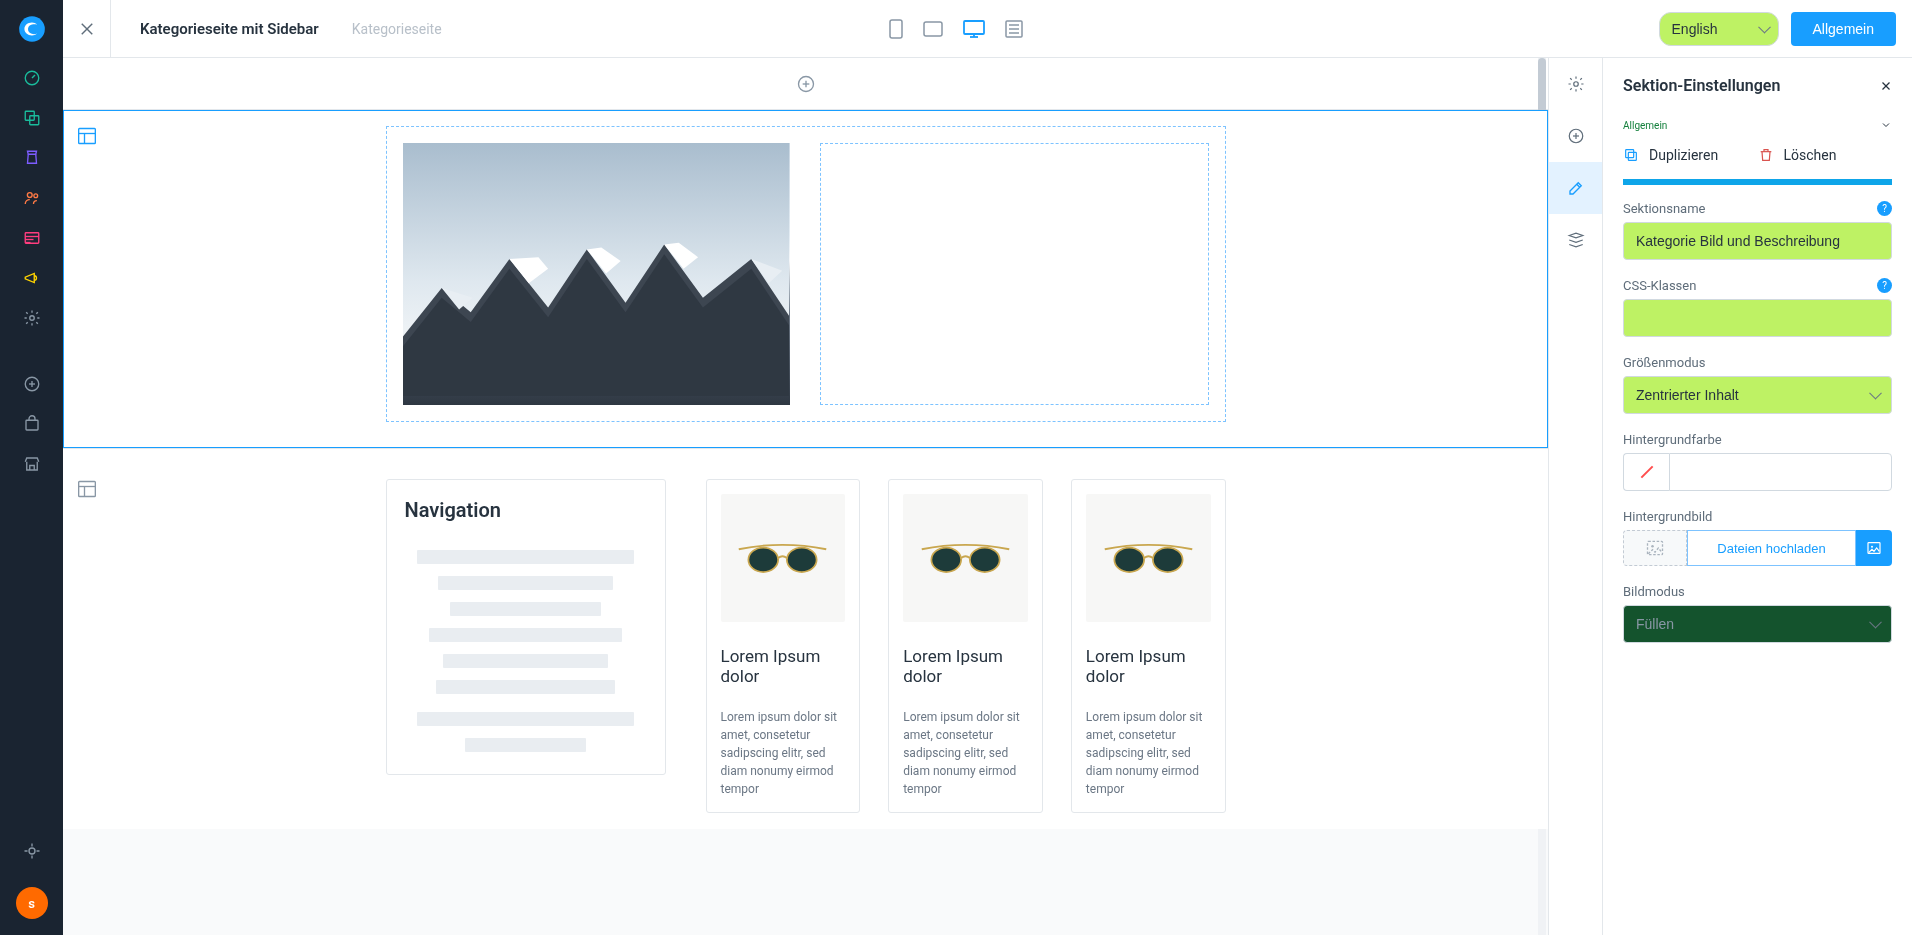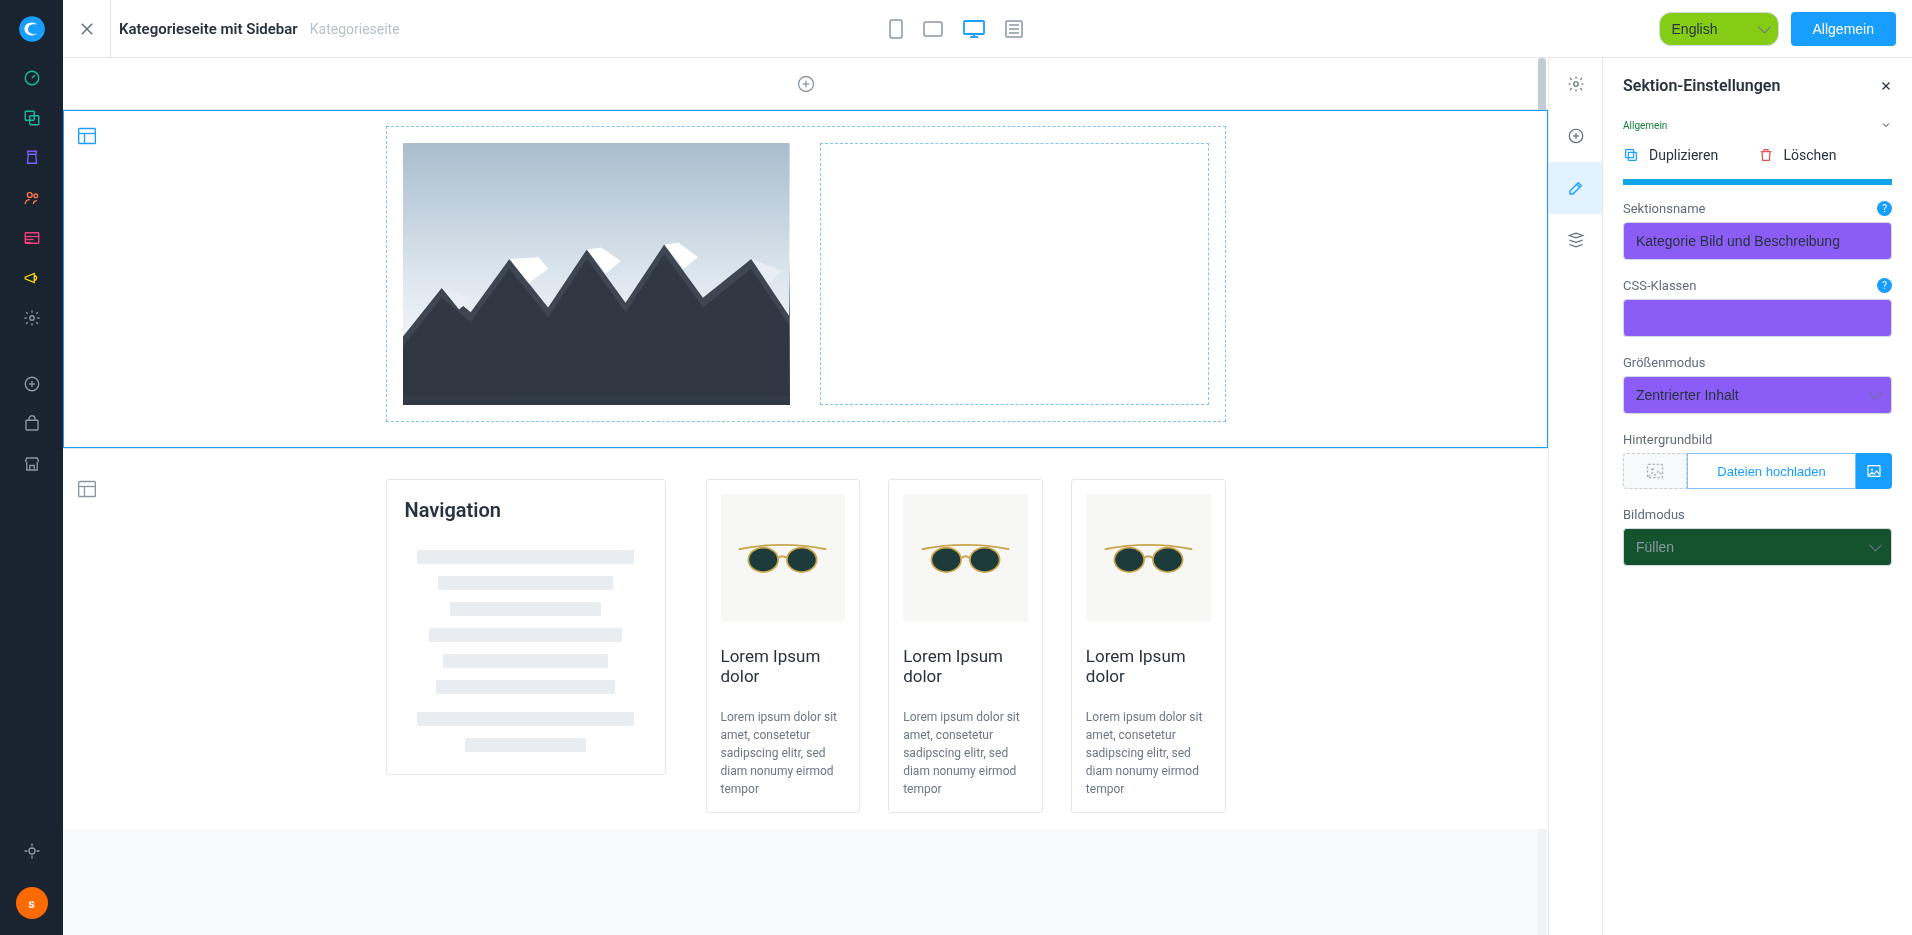--- a/index.html
+++ b/index.html
@@ -3,41 +3,41 @@
 <meta charset="utf-8">
 <style>
 * { box-sizing: border-box; margin: 0; padding: 0; }
 html, body { height: 100%; font-family: -apple-system, BlinkMacSystemFont, "Segoe UI", Roboto, "Helvetica Neue", Arial, sans-serif; color: #27333f; background: #fff; }
 body { overflow: hidden; }
 
 
 .app { display: flex; height: 100vh; width: 100vw; }
 .mainnav { width: 63px; background: #1a2431; display: flex; flex-direction: column; align-items: center; }
 .content-col { flex: 1; display: flex; flex-direction: column; min-width: 0; }
-.topbar { height: 58px; border-bottom: 1px solid #e3e7eb; display: flex; align-items: center; padding: 0 16px; gap: 8px; background: #fff; }
+.topbar { height: 58px; border-bottom: 1px solid #e3e7eb; display: flex; align-items: center; padding: 0 16px; gap: 29px; background: #fff; }
 .editor-row { flex: 1; display: flex; min-height: 0; }
 .canvas-col { flex: 1; display: flex; flex-direction: column; min-width: 0; background: #f9fafb; }
 .section-nav { width: 54px; border-left: 1px solid #e3e7eb; display: flex; flex-direction: column; align-items: center; background: #fff; }
 .right-panel { width: 310px; border-left: 1px solid #e3e7eb; background: #fff; overflow-y: auto; display: flex; flex-direction: column; }
 
 
 .mainnav .logo { width: 63px; height: 58px; display: flex; align-items: center; justify-content: center; }
 .mainnav .nav-item { width: 63px; height: 40px; display: flex; align-items: center; justify-content: center; cursor: pointer; }
 .mainnav .nav-spacer { flex: 1; }
 .mainnav .avatar { width: 32px; height: 32px; border-radius: 50%; background: #ff6a00; color: #fff; display: flex; align-items: center; justify-content: center; font-size: 13px; font-weight: 600; margin: 16px 0; cursor: pointer; }
 
 
 .topbar .close-btn { width: 48px; height: 58px; display: flex; align-items: center; justify-content: center; cursor: pointer; border-right: 1px solid #e3e7eb; margin-left: -16px; }
 .topbar .title { font-size: 15px; font-weight: 600; color: #27333f; }
 .topbar .subtitle { font-size: 14px; color: #b8c0c9; margin-left: 4px; }
 .topbar .viewport-switch { display: flex; gap: 20px; position: absolute; left: 50%; transform: translateX(-50%); align-items: center; }
 .topbar .vp { cursor: pointer; color: #8997a5; display: flex; align-items: center; }
 .topbar .vp.active { color: #189eff; }
 .topbar .right-actions { margin-left: auto; display: flex; gap: 12px; align-items: center; }
-.lang-select { border: 1px solid #d1d9e0; border-radius: 12px; padding: 8px 30px 8px 12px; font-size: 14px; color: #27333f; background: #84cc16; cursor: pointer; min-width: 120px; appearance: none; position: relative; }
+.lang-select { border: 1px solid #d1d9e0; border-radius: 12px; padding: 8px 30px 8px 12px; font-size: 14px; color: #27333f; background: #bef264; cursor: pointer; min-width: 120px; appearance: none; position: relative; }
 .lang-wrap { position: relative; }
 .lang-wrap::after { content: ""; position: absolute; right: 10px; top: 50%; width: 8px; height: 8px; border-right: 1.5px solid #6b7785; border-bottom: 1.5px solid #6b7785; transform: translateY(-70%) rotate(45deg); pointer-events: none; }
 .save-btn { background: #189eff; color: #fff; border: none; border-radius: 4px; padding: 9px 22px; font-size: 14px; font-weight: 500; cursor: pointer; }
 
 
 .canvas-scroll { flex: 1; overflow-y: auto; position: relative; }
 .add-block-bar { height: 52px; display: flex; align-items: center; justify-content: center; border-bottom: 1px solid #e3e7eb; background: #fff; }
 .add-icon-btn { color: #8997a5; cursor: pointer; }
 .section { background: #fff; position: relative; padding: 16px 0; }
 .section .sec-gutter { position: absolute; left: 14px; top: 16px; color: #189eff; }
@@ -70,21 +70,21 @@
 .rp-accordion { display: flex; align-items: center; justify-content: space-between; padding: 12px 20px; font-size: 10px; color: #15803d; cursor: pointer; }
 .rp-body { padding: 4px 20px 20px; }
 .rp-actions { display: flex; border-bottom: 6px solid #0ea5e9; padding-bottom: 16px; margin-bottom: 16px; }
 .rp-act { flex: 1; display: flex; align-items: center; gap: 10px; font-size: 14px; cursor: pointer; }
 .rp-act.del svg { color: #d9534f; }
 .rp-act.dup svg { color: #189eff; }
 .rp-field { margin-bottom: 18px; }
 .rp-label-row { display: flex; align-items: center; justify-content: space-between; margin-bottom: 6px; }
 .rp-label { font-size: 13px; color: #5f6d7a; }
 .help-dot { width: 15px; height: 15px; border-radius: 50%; background: #189eff; color: #fff; font-size: 10px; display: flex; align-items: center; justify-content: center; cursor: pointer; }
-.rp-input { width: 100%; border: 1px solid #d1d9e0; border-radius: 4px; padding: 10px 12px; font-size: 14px; color: #27333f; background: #8b5cf6; }
+.rp-input { width: 100%; border: 1px solid #d1d9e0; border-radius: 4px; padding: 10px 12px; font-size: 14px; color: #27333f; background: #bef264; }
 .rp-select-wrap { position: relative; }
 .rp-select-wrap::after { content: ""; position: absolute; right: 12px; top: 50%; width: 8px; height: 8px; border-right: 1.5px solid #6b7785; border-bottom: 1.5px solid #6b7785; transform: translateY(-70%) rotate(45deg); pointer-events: none; }
 .rp-input[disabled] { background: #14532d; color: #8997a5; }
 .color-row { display: flex; }
 .color-swatch-box { width: 46px; border: 1px solid #d1d9e0; border-right: none; border-radius: 4px 0 0 4px; display: flex; align-items: center; justify-content: center; }
 .no-color-icon { width: 16px; height: 2px; background: #ff4d4d; transform: rotate(-45deg); }
 .color-input { flex: 1; border: 1px solid #d1d9e0; border-radius: 0 4px 4px 0; padding: 10px 12px; font-size: 14px; background: #fff; }
 .upload-row { display: flex; gap: 0; }
 .upload-drop { width: 64px; height: 36px; border: 1px dashed #c3cbd4; border-radius: 4px 0 0 4px; display: flex; align-items: center; justify-content: center; color: #aab4be; background: #f7f9fa; }
 .upload-btn { flex: 1; border: 1px solid #7dc3ff; border-left: 1px solid #7dc3ff; background: #fff; color: #189eff; font-size: 13px; padding: 0 10px; cursor: pointer; border-radius: 0; }
@@ -442,20 +442,31 @@
 
           <div class="rp-field">
             <div class="rp-label-row">
               <span class="rp-label">Größenmodus</span>
             </div>
             <div class="rp-select-wrap">
               <input class="rp-input" readonly="" value="Zentrierter Inhalt" style="">
             </div>
           </div>
 
+          <div class="rp-field">
+            <div class="rp-label-row">
+              <span class="rp-label">Hintergrundfarbe</span>
+            </div>
+            <div class="color-row">
+              <div class="color-swatch-box">
+                  <div class="no-color-icon"></div>
+                </div>
+              <input class="color-input" value="" style="">
+            </div>
+          </div>
 
           <div class="rp-field">
             <div class="rp-label-row">
               <span class="rp-label">Hintergrundbild</span>
             </div>
             <div class="upload-row">
               <div class="upload-drop">
                 <svg width="20" height="20" viewBox="0 0 24 24" fill="none" stroke="#aab4be" stroke-width="1.6" stroke-dasharray="3 2">
                     <rect x="3" y="4" width="18" height="16" rx="1"></rect>
                     <circle cx="9" cy="10" r="1.5" fill="#aab4be" stroke="none"></circle>

